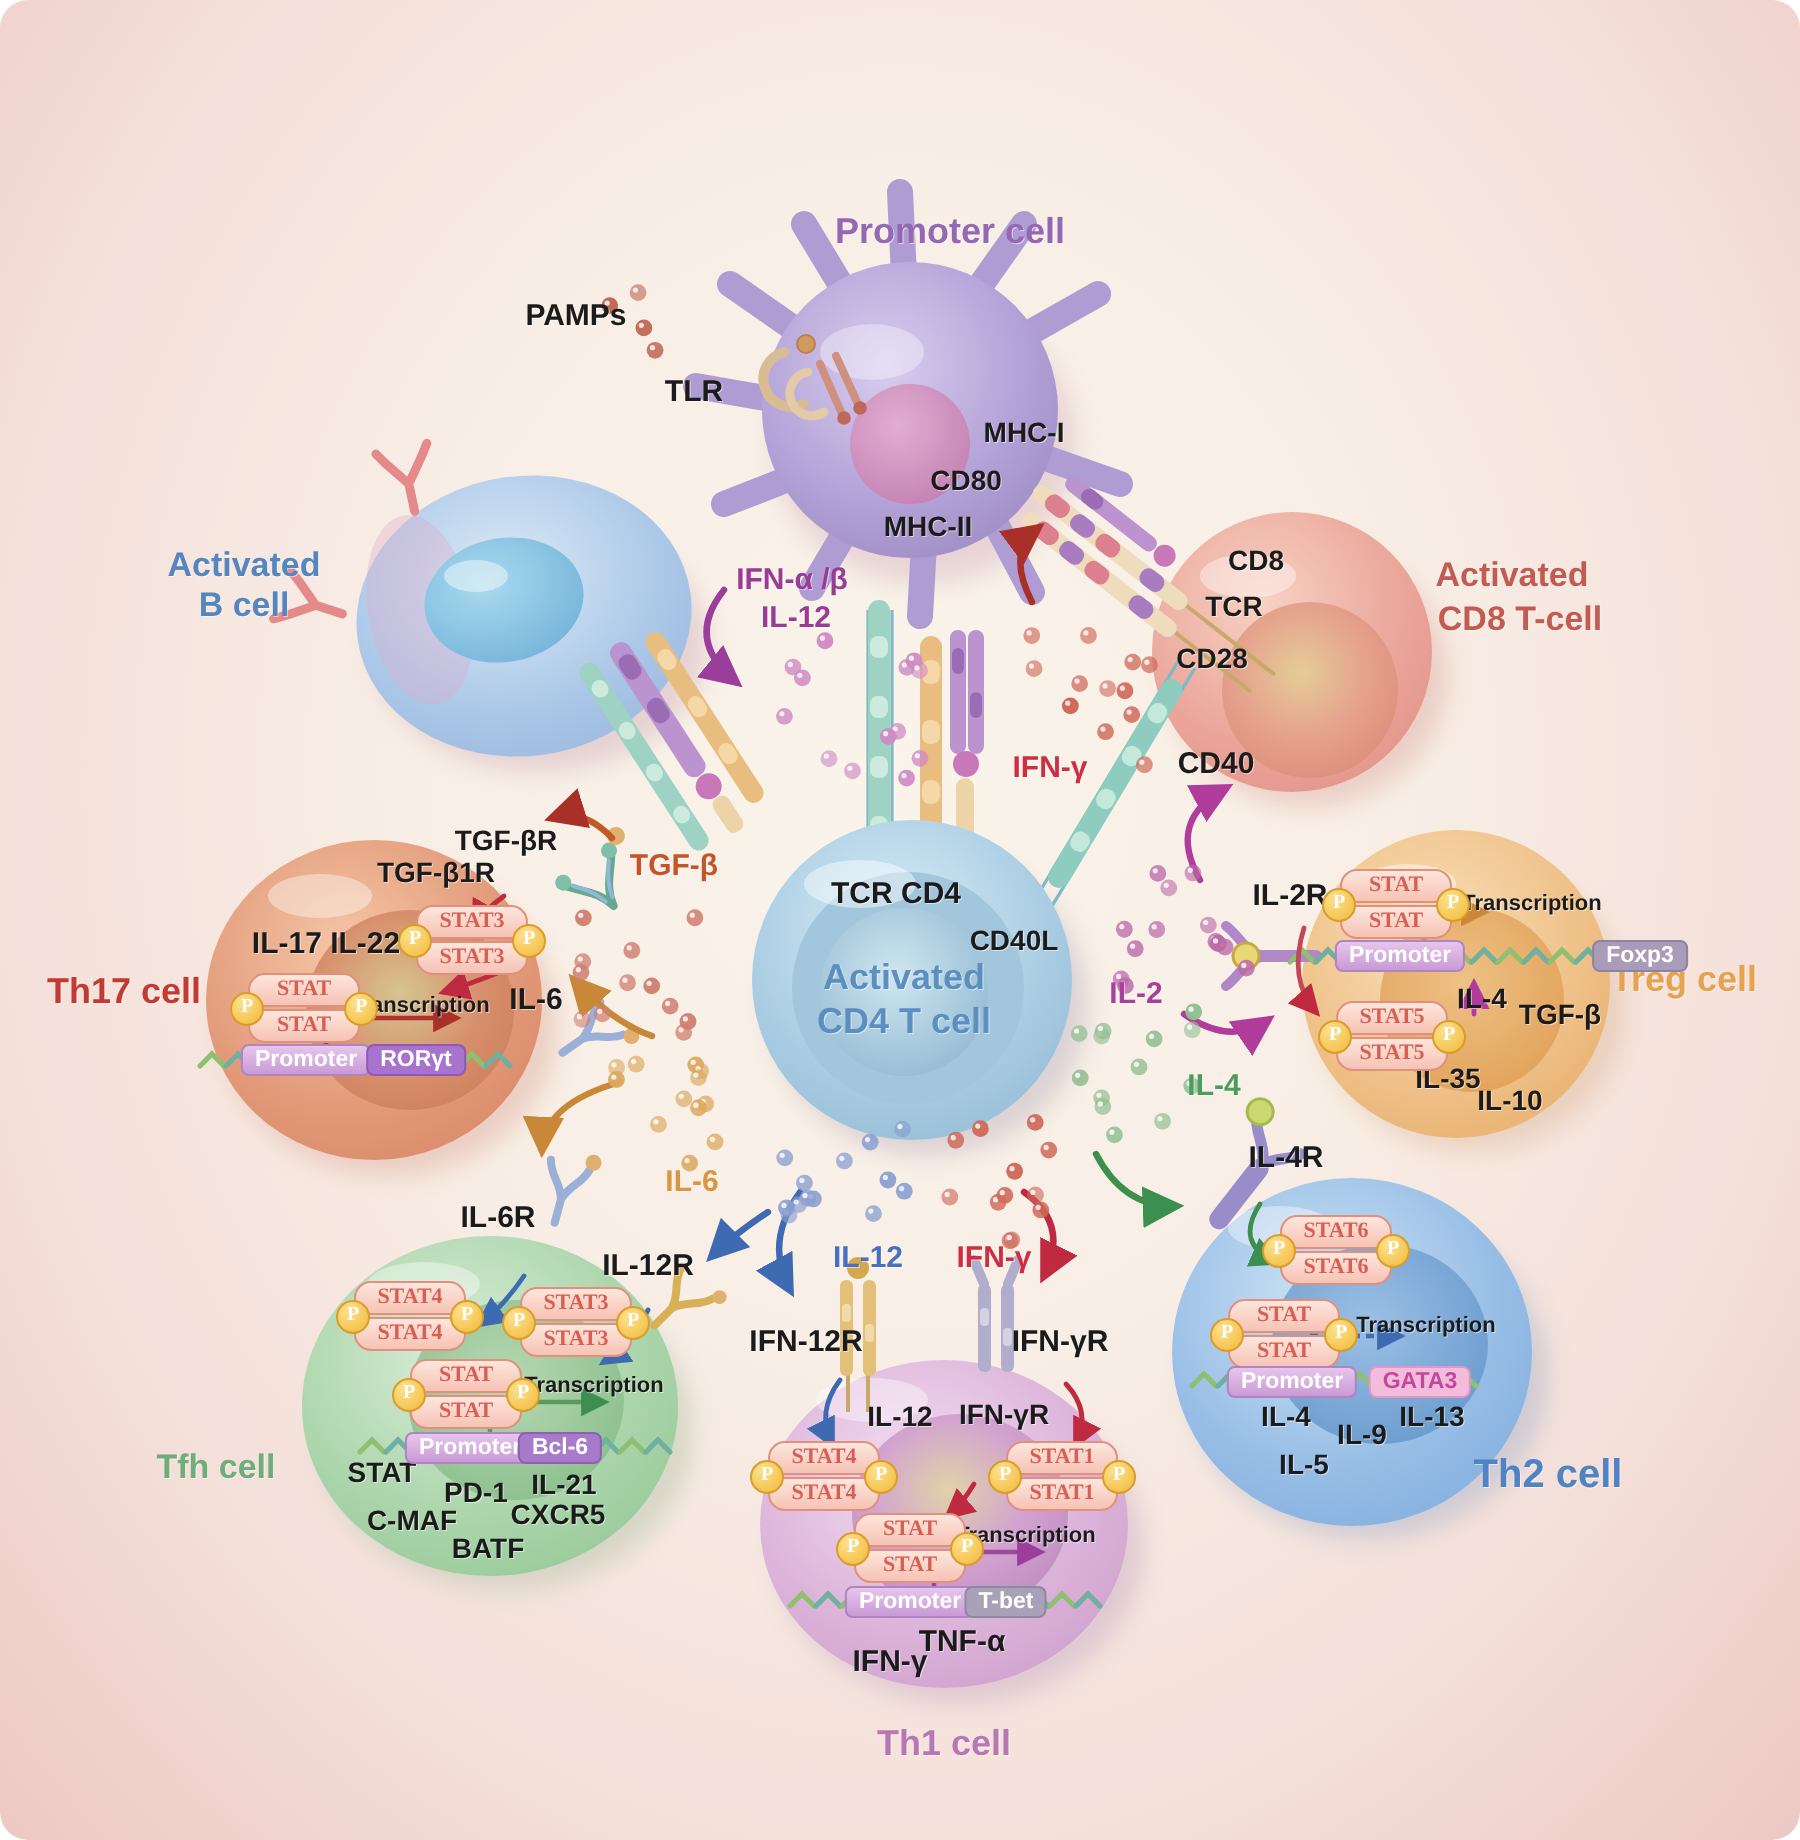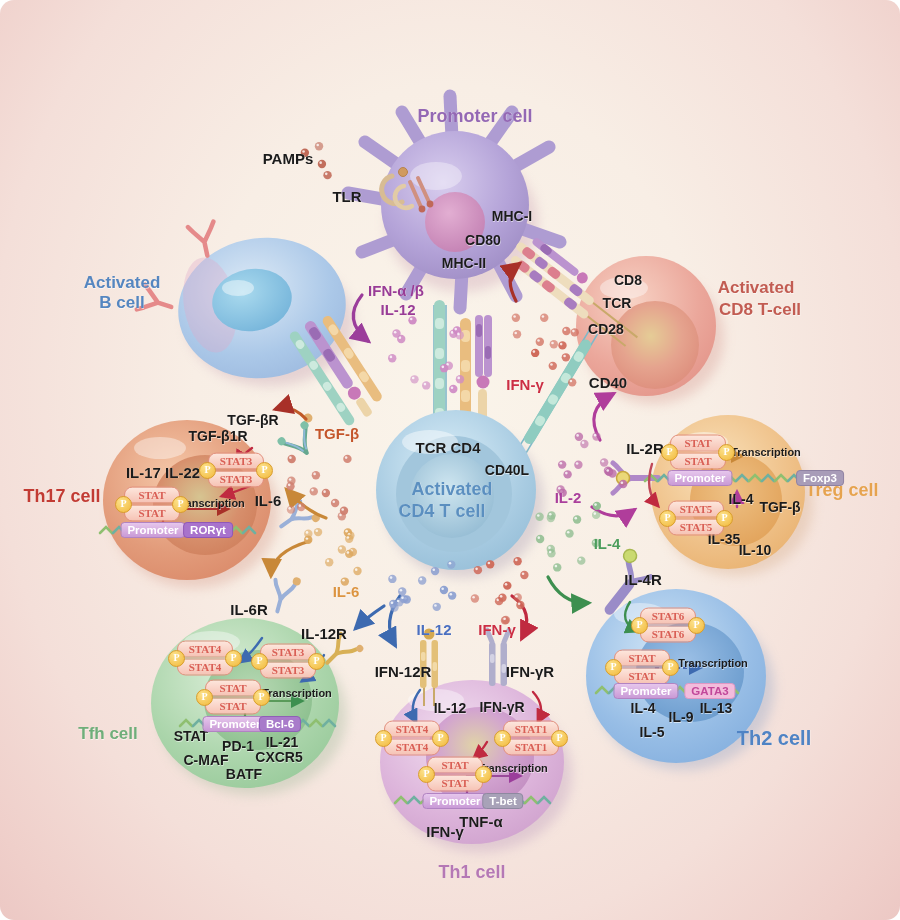--- a/index.html
+++ b/index.html
@@ -697,21 +697,21 @@
 <div class="lbl s14" style="left:606px;top:329px">CD28</div>
 <div class="lbl s15" style="left:608px;top:382px">CD40</div>
 
 <div class="lbl s15" style="left:396px;top:290px;color:#993c96">IFN-α /β</div>
 <div class="lbl s15" style="left:398px;top:309px;color:#993c96">IL-12</div>
 <div class="lbl s15" style="left:525px;top:384px;color:#cc2e44">IFN-γ</div>
 
 <div class="lbl s15" style="left:448px;top:447px">TCR CD4</div>
 <div class="lbl s14" style="left:507px;top:470px">CD40L</div>
 <div class="lbl s18" style="left:452px;top:489px;color:#5b8fc0">Activated</div>
-<div class="lbl s18" style="left:442px;top:511px;color:#5b8fc0">CD4 T cell</div>
+<div class="lbl s18" style="left:452px;top:511px;color:#5b8fc0">CD4 T cell</div>
 
 <div class="lbl s15" style="left:568px;top:497px;color:#aa3f9b">IL-2</div>
 <div class="lbl s15" style="left:645px;top:448px">IL-2R</div>
 <div class="lbl s15" style="left:607px;top:543px;color:#4c9d5c">IL-4</div>
 <div class="lbl s15" style="left:643px;top:579px">IL-4R</div>
 <div class="lbl s15" style="left:337px;top:433px;color:#c4552a">TGF-β</div>
 <div class="lbl s15" style="left:346px;top:591px;color:#dc9440">IL-6</div>
 <div class="lbl s15" style="left:434px;top:629px;color:#4a6fc0">IL-12</div>
 <div class="lbl s15" style="left:497px;top:629px;color:#cc2e44">IFN-γ</div>
 

